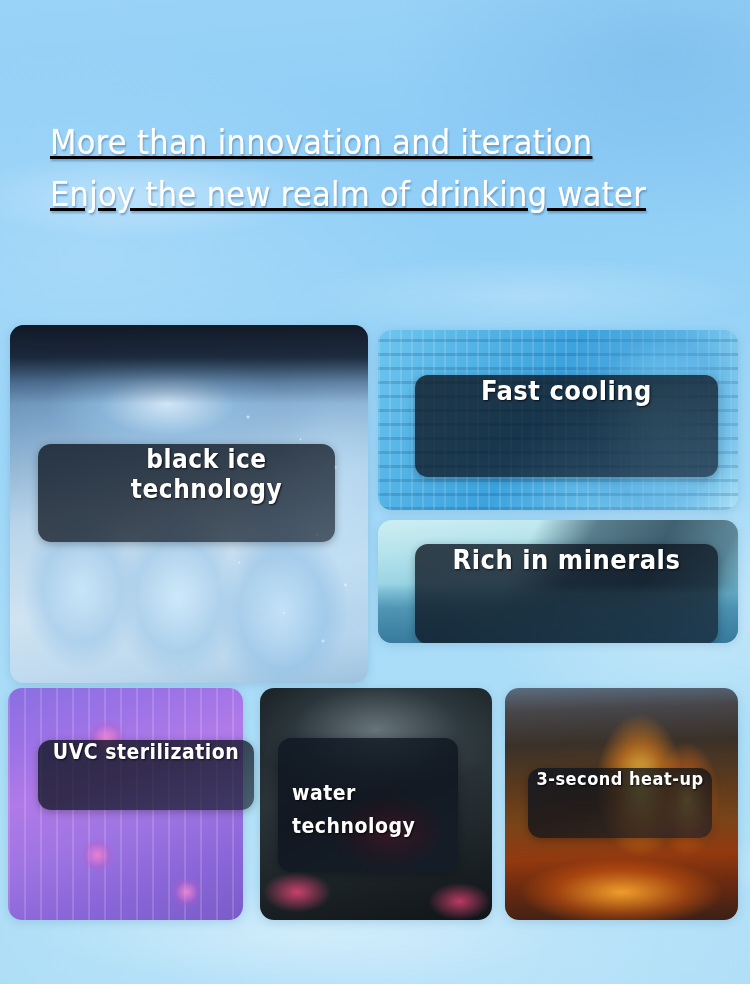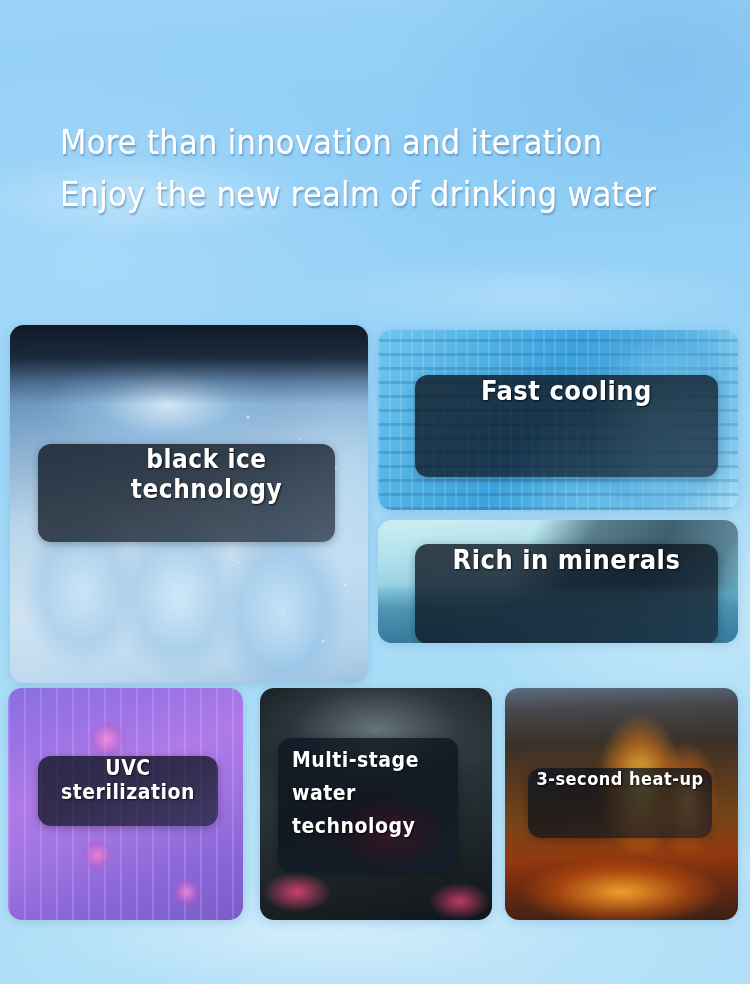--- a/index.html
+++ b/index.html
@@ -27,23 +27,24 @@
     background:
       radial-gradient(ellipse 260px 60px at 18% 20%, rgba(255,255,255,0.30) 0%, rgba(255,255,255,0) 70%),
       radial-gradient(ellipse 320px 54px at 70% 30%, rgba(255,255,255,0.22) 0%, rgba(255,255,255,0) 70%),
       radial-gradient(ellipse 380px 70px at 40% 95%, rgba(255,255,255,0.30) 0%, rgba(255,255,255,0) 70%),
       radial-gradient(ellipse 200px 48px at 88% 88%, rgba(255,255,255,0.26) 0%, rgba(255,255,255,0) 70%);
     pointer-events:none;
   }
 
   
   .headline {
-    position:absolute; left:60px; top:116px;
+    position:absolute; left:50px; top:116px;
     width:660px;
     z-index:3;
+    text-decoration:underline;
   }
   .headline .line {
     color:#ffffff;
     font-size:34px;
     line-height:52px;
     font-weight:400;
     letter-spacing:0.3px;
     white-space:nowrap;
     font-family:"DejaVu Sans Condensed","Liberation Sans", sans-serif;
     font-stretch:condensed;
@@ -200,29 +201,29 @@
   <div class="card" id="card-minerals">
     <div class="photo"></div>
     <div class="badge" id="badge-minerals">
       <span class="txt">Rich in minerals</span>
     </div>
   </div>
 
   <div class="card" id="card-uvc">
     <div class="photo"></div>
   </div>
-  <div class="badge" id="badge-uvc" style="left:38px; top:756px; width:180px; height:70px;">
+  <div class="badge" id="badge-uvc" style="left:38px; top:740px; width:216px; height:70px;">
     <span class="txt">UVC sterilization</span>
   </div>
 
   <div class="card" id="card-multistage">
     <div class="photo"></div>
     <div class="badge" id="badge-multistage">
       <span class="txt">
-        <span>Multi-stage</span><br>
+        <br>
         <span>water</span><br>
         <span>technology</span>
       </span>
     </div>
   </div>
 
   <div class="card" id="card-heatup">
     <div class="photo"></div>
     <div class="badge" id="badge-heatup">
       <span class="txt">3-second heat-up</span>

